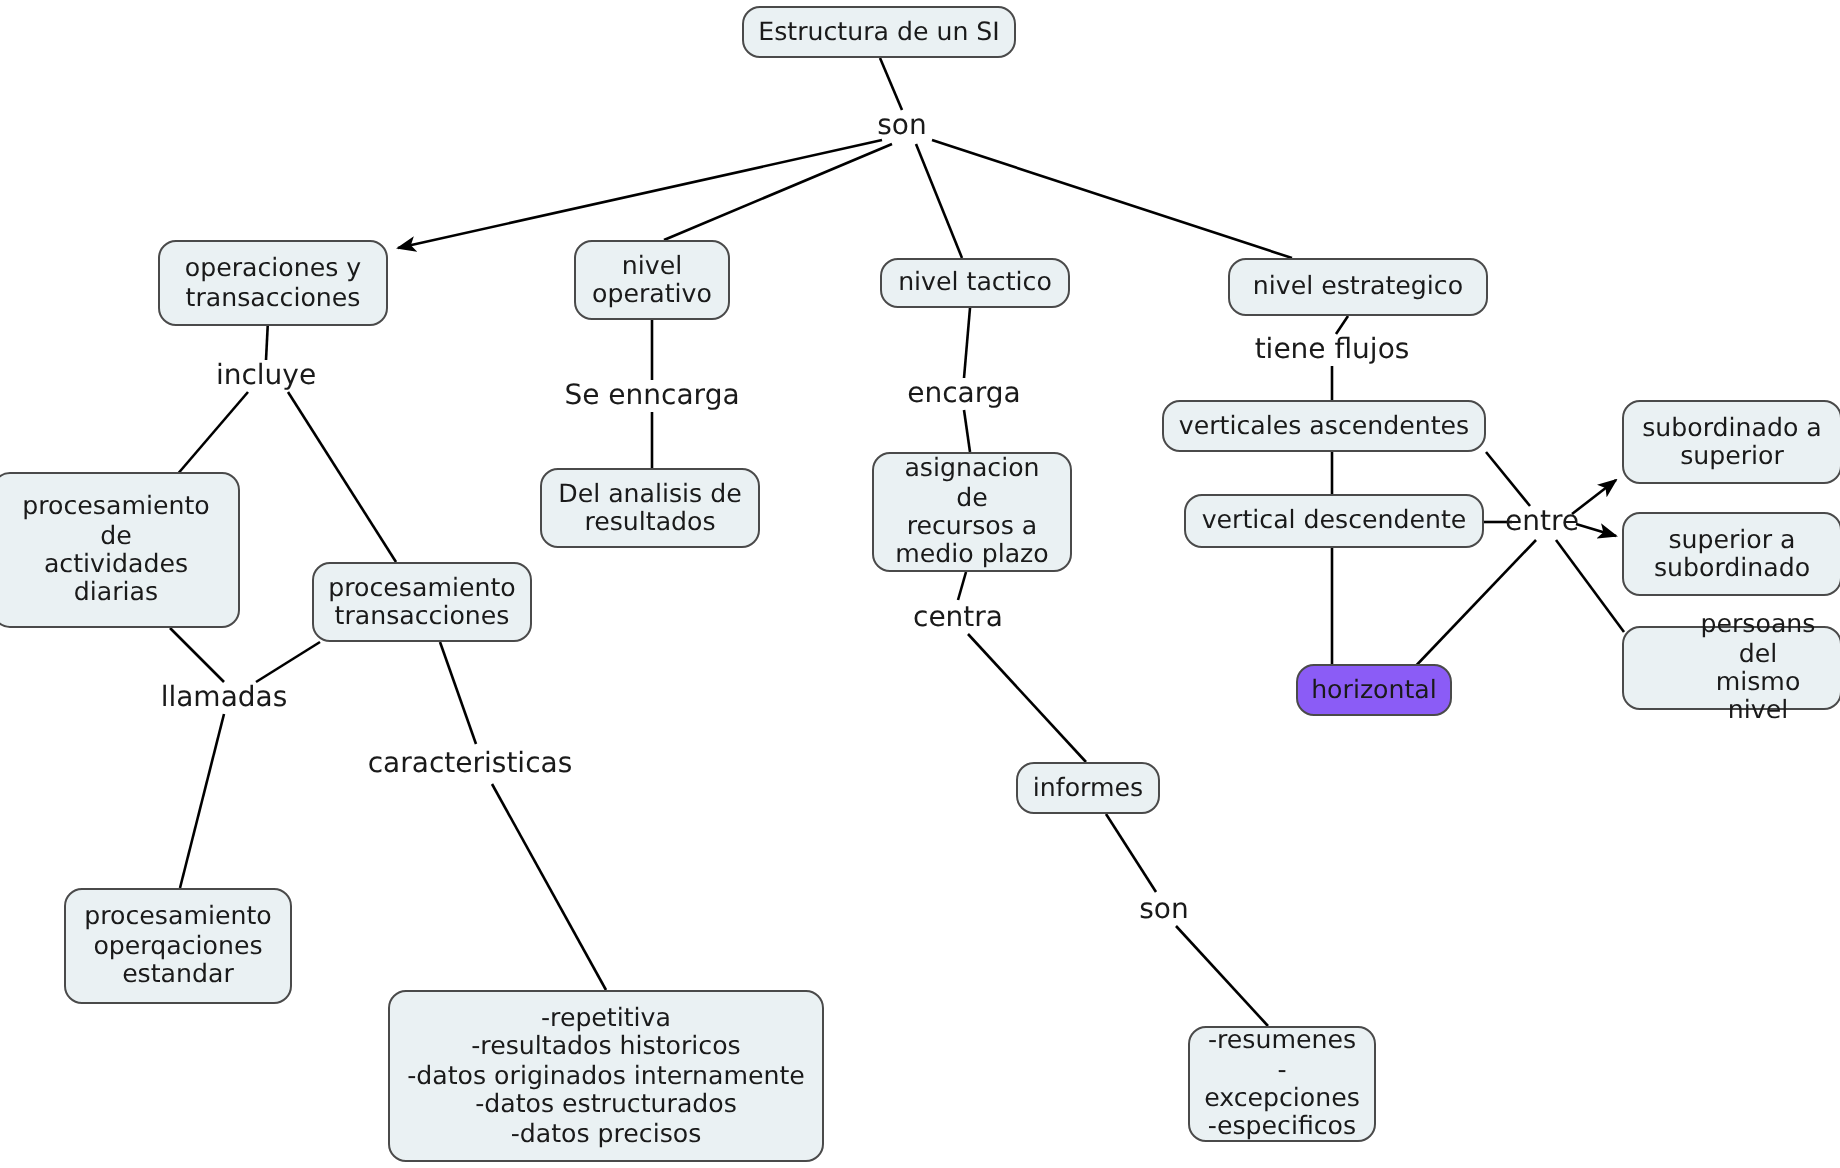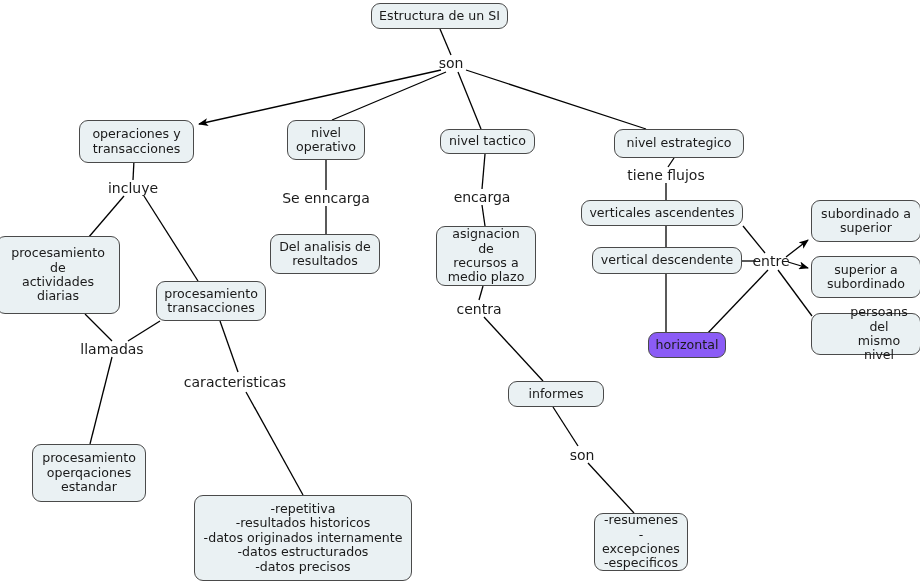--- a/index.html
+++ b/index.html
@@ -87,21 +87,21 @@
       <div class="node" style="left: 811px; top: 313px; width: 110px; height: 42px; background: rgb(234, 241, 243); border-color: rgb(74, 74, 74); padding-left: 32px;">persoans del
 mismo nivel</div>
       <div class="node" style="left: 32px; top: 444px; width: 114px; height: 58px; background: rgb(234, 241, 243); border-color: rgb(74, 74, 74);">procesamiento
 operqaciones
 estandar</div>
       <div class="node" style="left: 194px; top: 495px; width: 218px; height: 86px; background: rgb(234, 241, 243); border-color: rgb(74, 74, 74);">-repetitiva
 -resultados historicos
 -datos originados internamente
 -datos estructurados
 -datos precisos</div>
-      <div class="node" style="left: 508px; top: 381px; width: 96px; height: 26px; background: rgb(234, 241, 243); border-color: rgb(74, 74, 74);">informes</div>
+      <div class="node" style="left: 508px; top: 381px; width: 72px; height: 26px; background: rgb(234, 241, 243); border-color: rgb(74, 74, 74);">informes</div>
       <div class="node" style="left: 594px; top: 513px; width: 94px; height: 58px; background: rgb(234, 241, 243); border-color: rgb(74, 74, 74);">-resumenes
 -excepciones
 -especificos</div>
     </div>
   <div id="label-layer">
       <div class="linklabel" style="left: 451px; top: 63px;">son</div>
       <div class="linklabel" style="left: 133px; top: 188px;">incluye</div>
       <div class="linklabel" style="left: 326px; top: 198px;">Se enncarga</div>
       <div class="linklabel" style="left: 482px; top: 197px;">encarga</div>
       <div class="linklabel" style="left: 666px; top: 175px;">tiene flujos</div>

